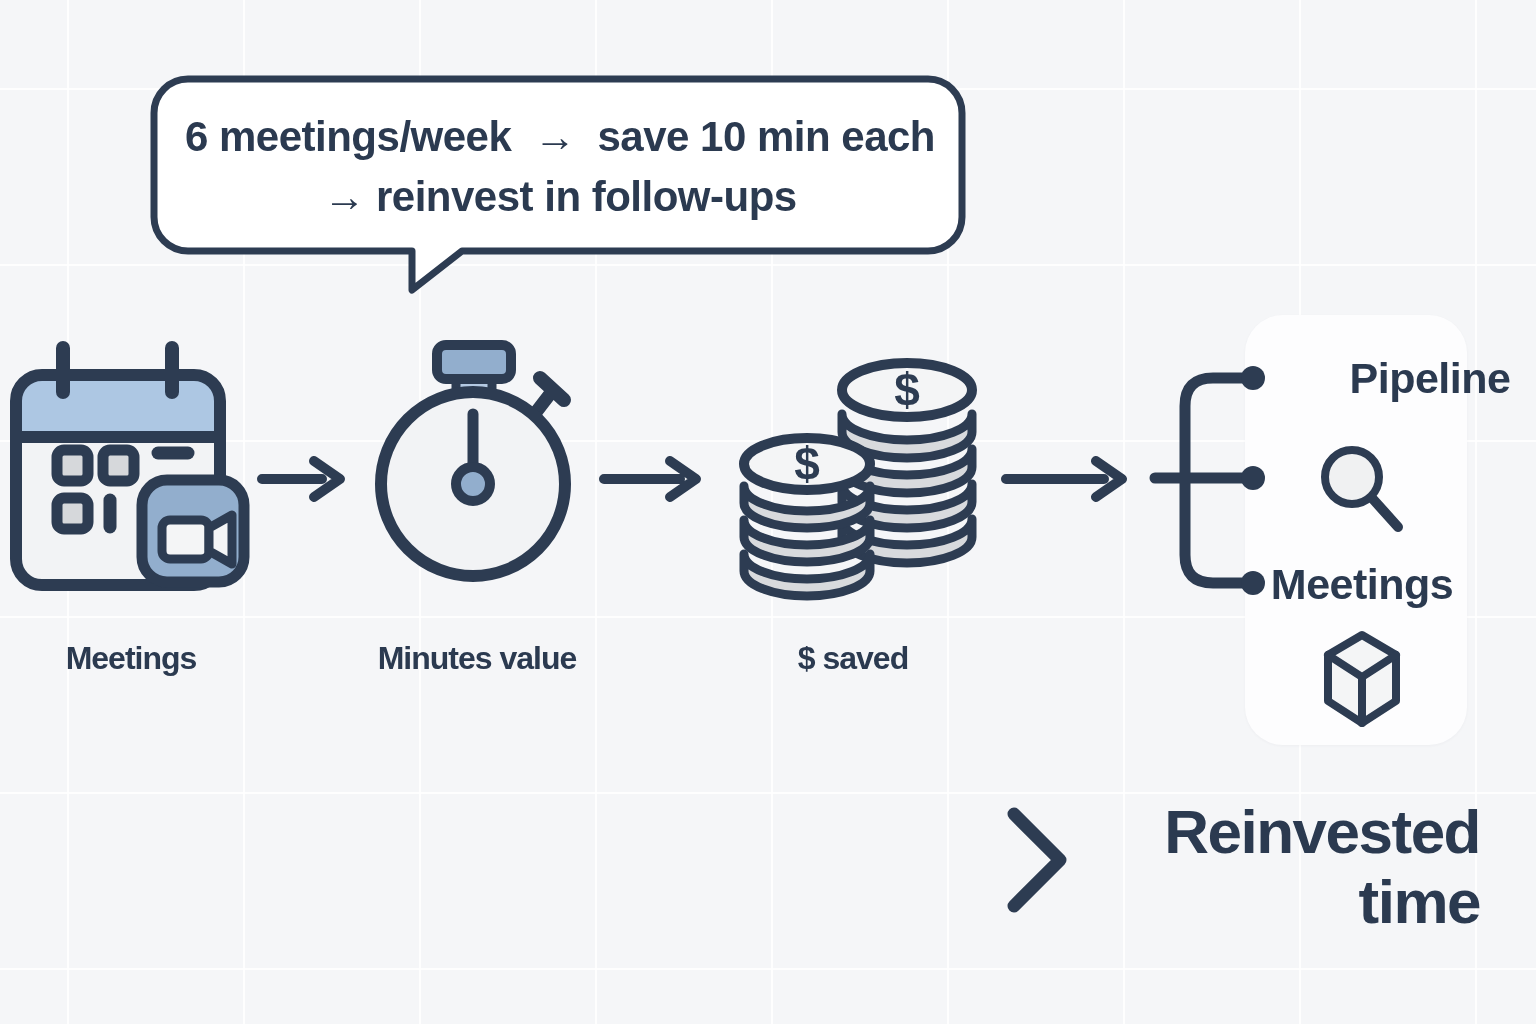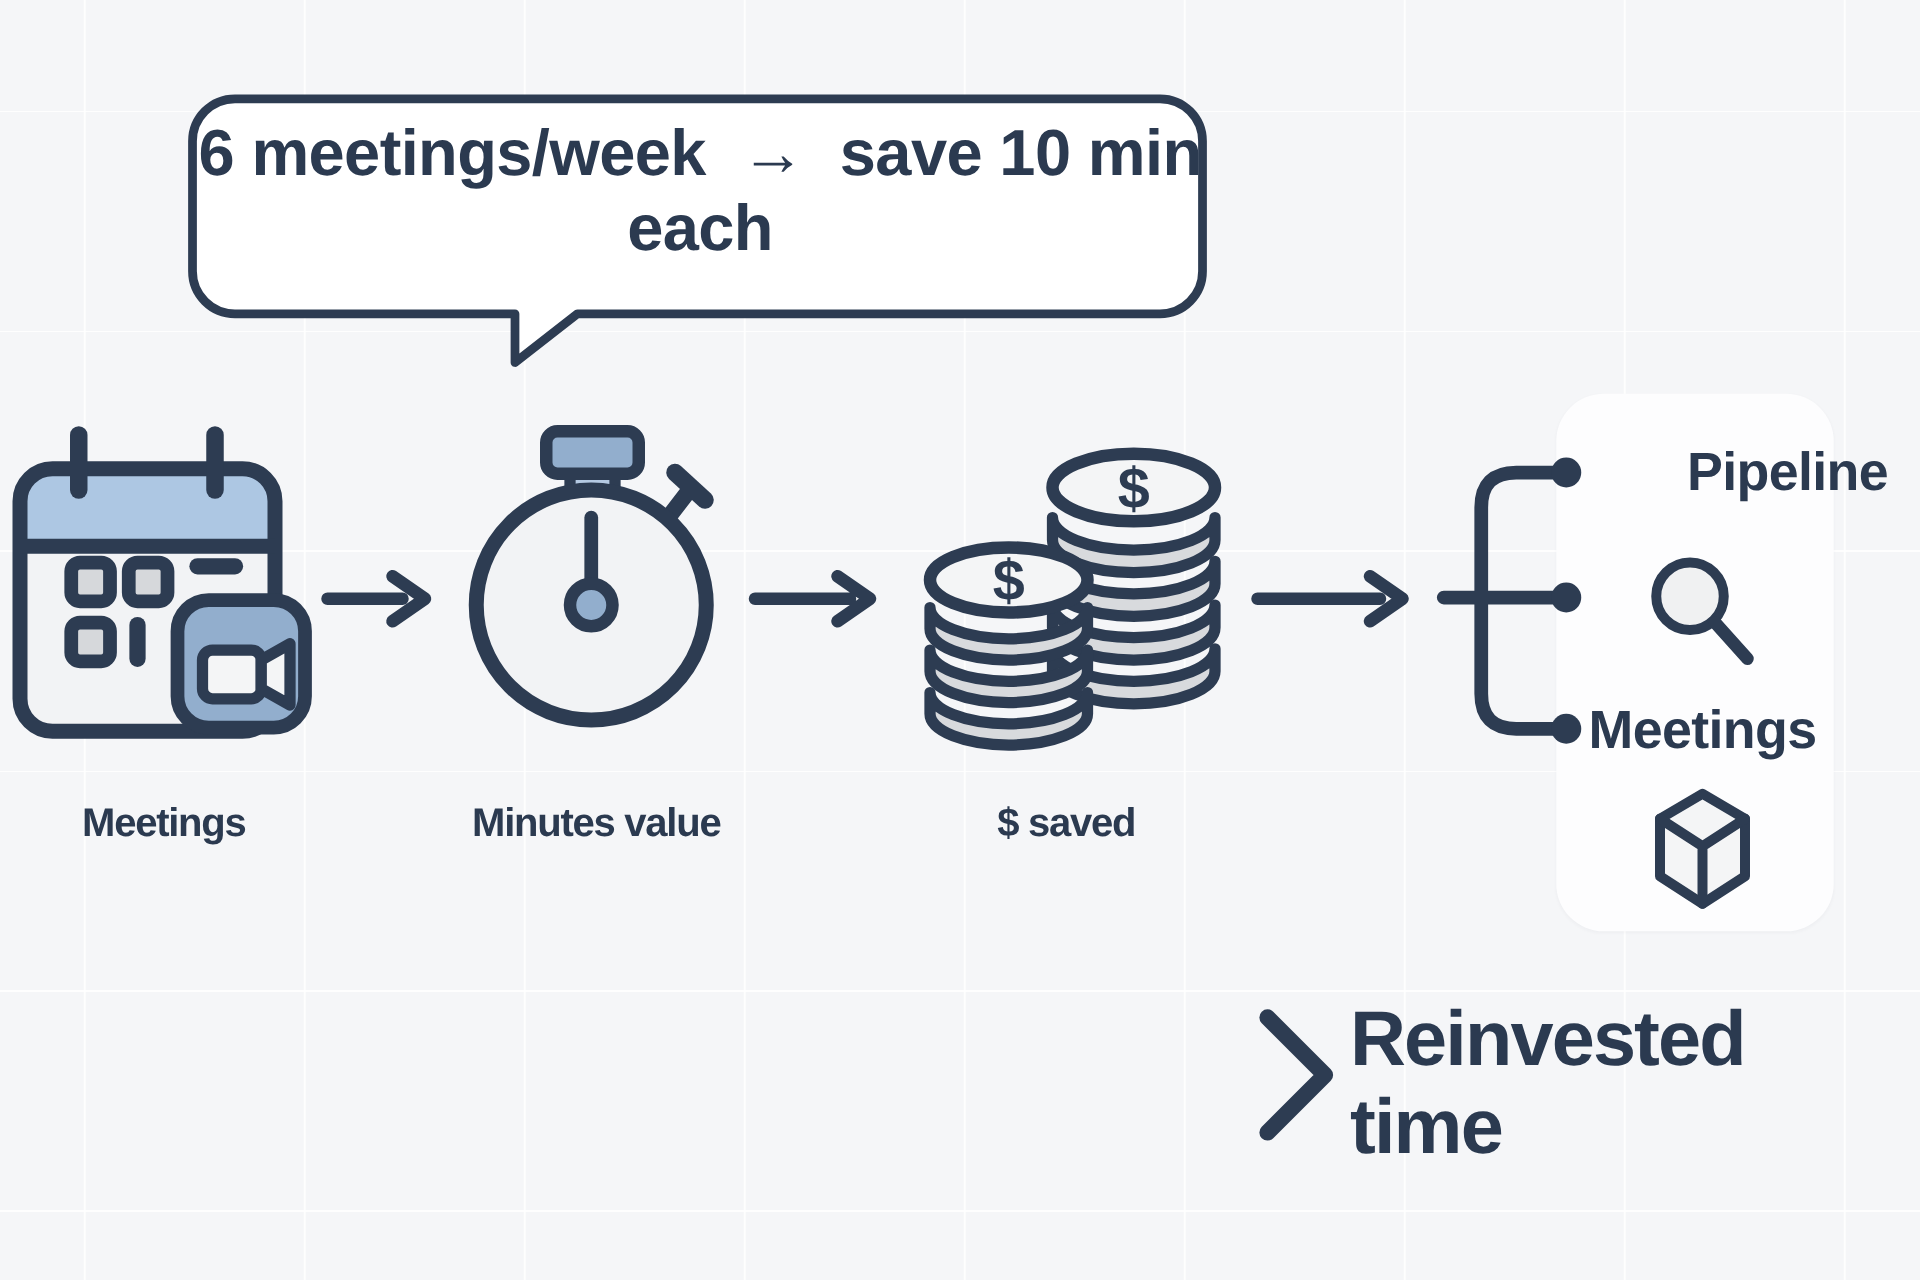--- a/index.html
+++ b/index.html
@@ -13,53 +13,54 @@
       linear-gradient(90deg, rgba(255,255,255,.85) 2px, transparent 2px);
     background-size:176px 176px;
     background-position:67px 88px;
     font-family:"Liberation Sans","DejaVu Sans",sans-serif;
     color:#2b3a50;
   }
   .abs{position:absolute;}
   svg{display:block;overflow:visible;}
 
   .bubble-text{
-    left:150px;top:65px;width:820px;height:176px;
-    display:flex;flex-direction:column;align-items:flex-start;justify-content:center;
-    font-size:52px;font-weight:600;letter-spacing:-.5px;line-height:60px;
+    left:150px;top:79px;width:820px;height:176px;
+    display:flex;flex-direction:column;align-items:center;justify-content:center;
+    font-size:42px;font-weight:600;letter-spacing:-.5px;line-height:60px;
     white-space:pre-wrap;text-align:center;
   }
   .step-label{
     top:630px;text-align:center;
     font-size:32px;font-weight:700;letter-spacing:-1px;line-height:57px;
   }
   .branch-label{
     width:240px;height:56px;display:flex;align-items:center;justify-content:center;
     font-size:43px;font-weight:600;letter-spacing:-.5px;
   }
   .card{
     left:1245px;top:315px;width:222px;height:430px;
     background:#fdfdfe;border-radius:38px;
     box-shadow:0 1px 3px rgba(40,55,80,.04);
   }
   .outcome-label{
     left:1080px;top:797px;width:400px;
-    text-align:left;font-size:62px;font-weight:700;letter-spacing:-1.5px;line-height:70px;
+    text-align:right;font-size:62px;font-weight:700;letter-spacing:-1.5px;line-height:70px;
   }
 </style>
 </head>
 <body>
 
 <div class="canvas">
 
   <svg class="abs" style="left:150px;top:75px" width="820" height="225" viewBox="0 0 820 225">
     <path d="M 38,4 H 778 A 34 34 0 0 1 812,38 V 142 A 34 34 0 0 1 778,176 H 312 L 262,215 V 176 H 38 A 34 34 0 0 1 4,142 V 38 A 34 34 0 0 1 38,4 Z" fill="#ffffff" stroke="#2d3c52" stroke-width="7" stroke-linejoin="round"></path>
   </svg>
   <div class="abs bubble-text">
     <div>6 meetings/week  →  save 10 min each</div>
+    <div>→ reinvest in follow-ups</div>
   </div>
 
   <svg class="abs" style="left:10px;top:340px" width="235" height="255" viewBox="0 0 235 255">
     <rect x="6" y="35" width="204" height="210" rx="26" fill="#f2f3f5"></rect>
     <path d="M 6,97 V 61 Q 6,35 32,35 H 184 Q 210,35 210,61 V 97 Z" fill="#adc7e3"></path>
     <rect x="6" y="35" width="204" height="210" rx="26" fill="none" stroke="#2d3c52" stroke-width="12"></rect>
     <line x1="6" y1="97" x2="210" y2="97" stroke="#2d3c52" stroke-width="12"></line>
     <line x1="53" y1="8" x2="53" y2="52" stroke="#2d3c52" stroke-width="14" stroke-linecap="round"></line>
     <line x1="162" y1="8" x2="162" y2="52" stroke="#2d3c52" stroke-width="14" stroke-linecap="round"></line>
     <rect x="47" y="110" width="31" height="31" rx="7" fill="#d6d8db" stroke="#2d3c52" stroke-width="11"></rect>

